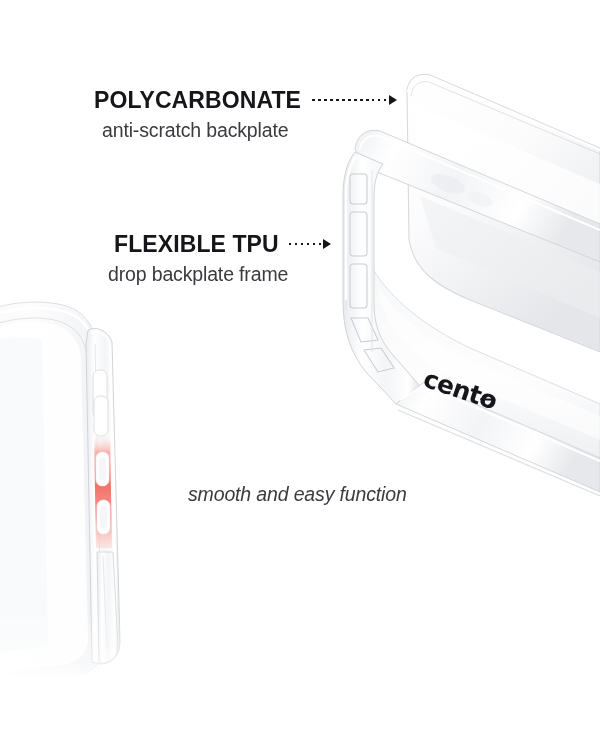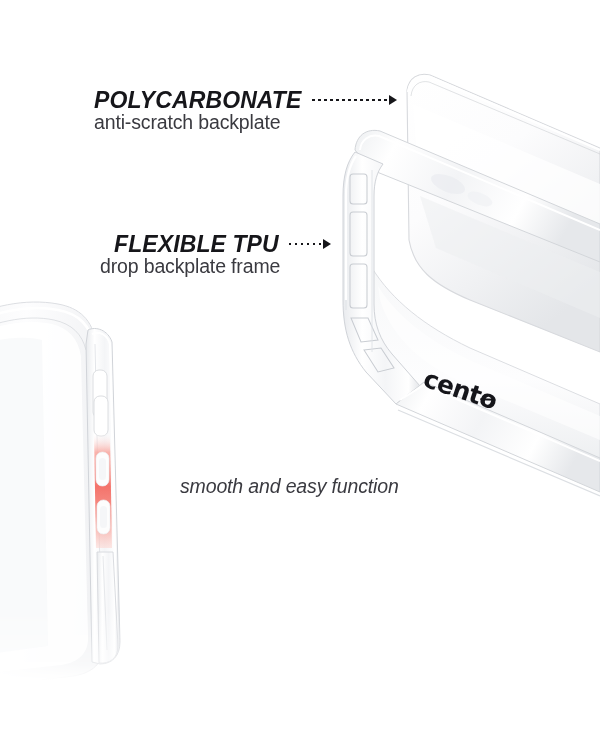--- a/index.html
+++ b/index.html
@@ -43,29 +43,28 @@
     letter-spacing: 0.1px;
     color: #16161a;
     line-height: 1.06;
     margin: 0;
   }
   .callout .subtitle {
     font-size: 19.5px;
     font-weight: normal;
     color: #3a3a40;
     line-height: 1.1;
-    margin: 0;
+    margin: 8px;
     letter-spacing: -0.15px;
   }
 
   
   .title-row {
     display: flex;
     align-items: center;
-    font-style: italic;
   }
 
   
   .arrow {
     display: flex;
     align-items: center;
     height: 12px;
   }
   .arrow .dots {
     display: flex;

